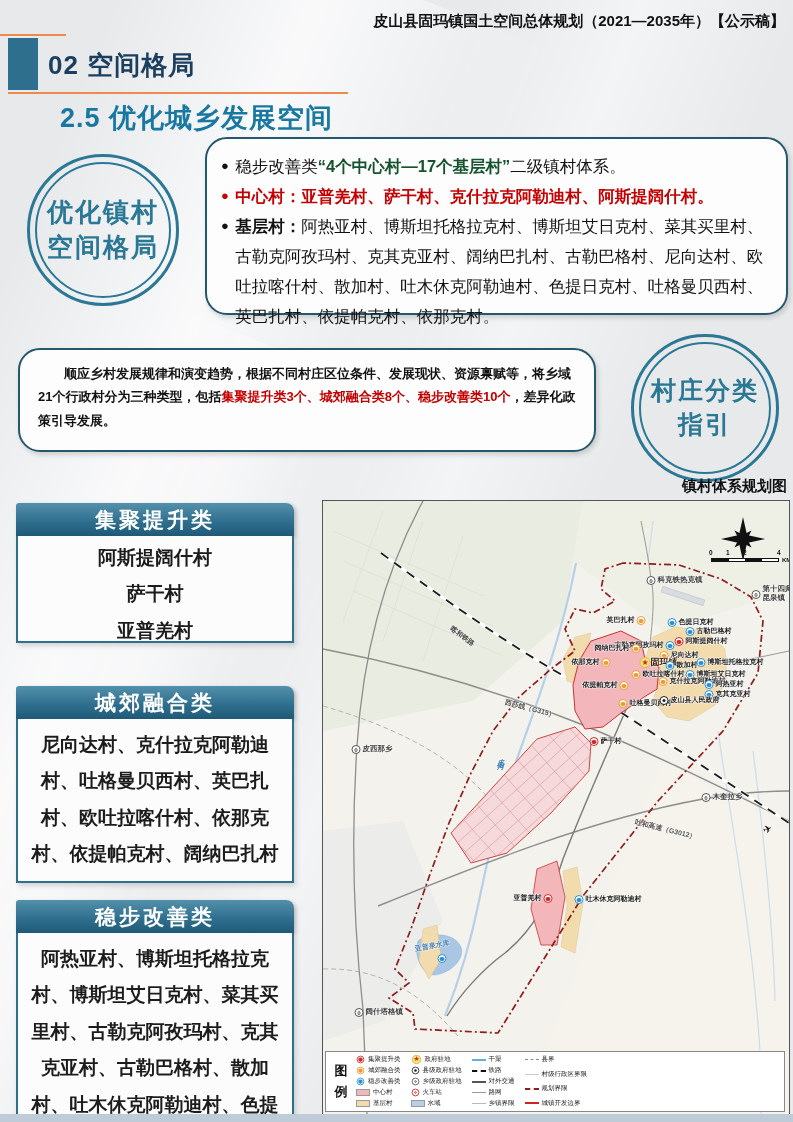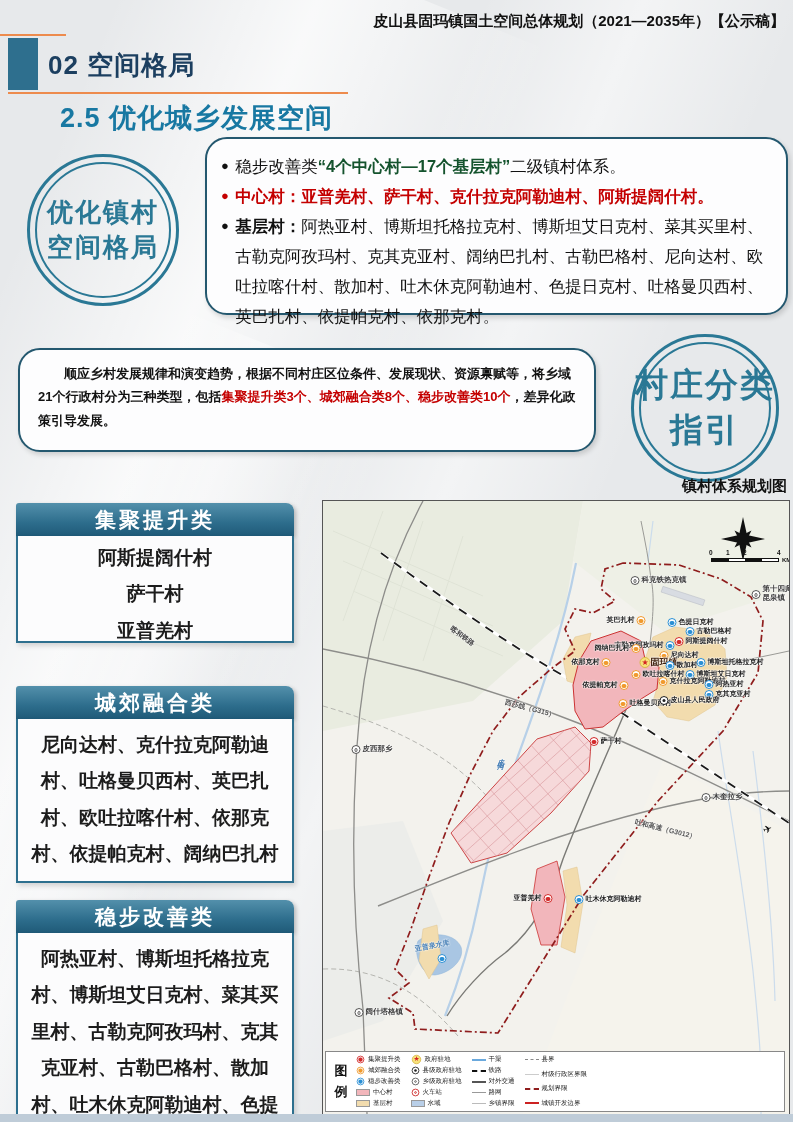--- a/index.html
+++ b/index.html
@@ -31,21 +31,21 @@
   .bold{font-weight:700;}
   .b-row .hl{color:#14532d;font-weight:800;}
   #bullet-box .row2{color:#c40000;font-weight:800;}
 
   .badge{position:absolute;border:3px solid #2a7895;border-radius:50%;background:transparent;
          display:flex;align-items:center;justify-content:center;text-align:center;font-family:Liberation Serif, serif;}
   .badge::before{content:'';position:absolute;inset:5px;border:2px solid #2a7895;border-radius:50%;}
   .badge .btxt{font-size:26px;font-weight:900;color:#2a7895;line-height:1.35;letter-spacing:2px;}
   #badge-left{left:27px;top:154px;width:146px;height:146px;}
   #badge-right{left:631px;top:334px;width:142px;height:142px;}
-  #badge-right .btxt{font-size:33px;}
+  #badge-right .btxt{font-size:25px;}
 
   #para-box{left:18px;top:348px;width:578px;height:104px;padding:12px 18px 0 18px;box-sizing:border-box;}
   #para-content{font-size:13px;font-weight:700;color:#111;line-height:1.8;text-indent:2em;}
   #para-content .red{font-weight:800;}
 
   .map-caption{position:absolute;top:477px;right:6px;font-size:15px;font-weight:700;color:#111;}
 
   .cat-box{position:absolute;width:278px;}
   .cat-head{height:33px;background:linear-gradient(180deg,#5390ab 0%,#2d6d8c 60%,#1f5a78 100%);
             color:#fff;font-size:21px;font-weight:800;letter-spacing:3px;display:flex;align-items:center;justify-content:center;
@@ -261,21 +261,21 @@
       <path d="M300,62 L282,68 L278,88 L292,100 L270,112 L252,108 L242,128 L252,150 L228,168 L196,196 L170,230 L148,272 L126,322 L106,376 L88,428 L72,468 L86,482 L66,497 L90,512 L92,528 L175,532 L260,395 L335,300 L400,230 L435,172 L440,120 L428,96 L398,78 L356,64 Z" stroke="#8f1d1d" stroke-width="1.7" stroke-dasharray="7 3 2 3" fill="none"></path>
 
       <g transform="translate(420,38)" fill="#111">
         <path d="M0,-22 L4,-4 L22,0 L4,4 L0,22 L-4,4 L-22,0 L-4,-4 Z"></path>
         <path d="M0,-12 L3,-3 L12,0 L3,3 L0,12 L-3,3 L-12,0 L-3,-3 Z" transform="rotate(45)"></path>
       </g>
     </svg>
 
     <div id="marker-layer">
       <span class="plane" style="left:440px;top:322px;">✈</span>
-    <div class="marker" style="left: 312px; top: 79px;"><span class="mi mi-town"></span><span class="mlabel ml-r ml-town">科克铁热克镇</span></div>
+    <div class="marker" style="left: 328px; top: 79px;"><span class="mi mi-town"></span><span class="mlabel ml-r ml-town">科克铁热克镇</span></div>
         <div class="marker" style="left: 433px; top: 93px;"><span class="mi mi-town"></span><span class="mlabel ml-r ml-town">第十四师
 昆泉镇</span></div>
         <div class="marker" style="left: 318px; top: 119px;"><span class="mi mi-orange"></span><span class="mlabel ml-l">英巴扎村</span></div>
         <div class="marker" style="left: 349px; top: 121px;"><span class="mi mi-blue"></span><span class="mlabel ml-r">色提日克村</span></div>
         <div class="marker" style="left: 367px; top: 130px;"><span class="mi mi-blue"></span><span class="mlabel ml-r">古勒巴格村</span></div>
         <div class="marker" style="left: 347px; top: 144px;"><span class="mi mi-blue"></span><span class="mlabel ml-l">古勒克阿孜玛村</span></div>
         <div class="marker" style="left: 356px; top: 140px;"><span class="mi mi-red"></span><span class="mlabel ml-r">阿斯提阔什村</span></div>
         <div class="marker" style="left: 313px; top: 147px;"><span class="mi mi-orange"></span><span class="mlabel ml-l">阔纳巴扎村</span></div>
         <div class="marker" style="left: 341px; top: 154px;"><span class="mi mi-orange"></span><span class="mlabel ml-r">尼向达村</span></div>
         <div class="marker" style="left: 322px; top: 161px;"><span class="mi mi-star"></span><span class="mlabel ml-r ml-big">固玛镇</span></div>

